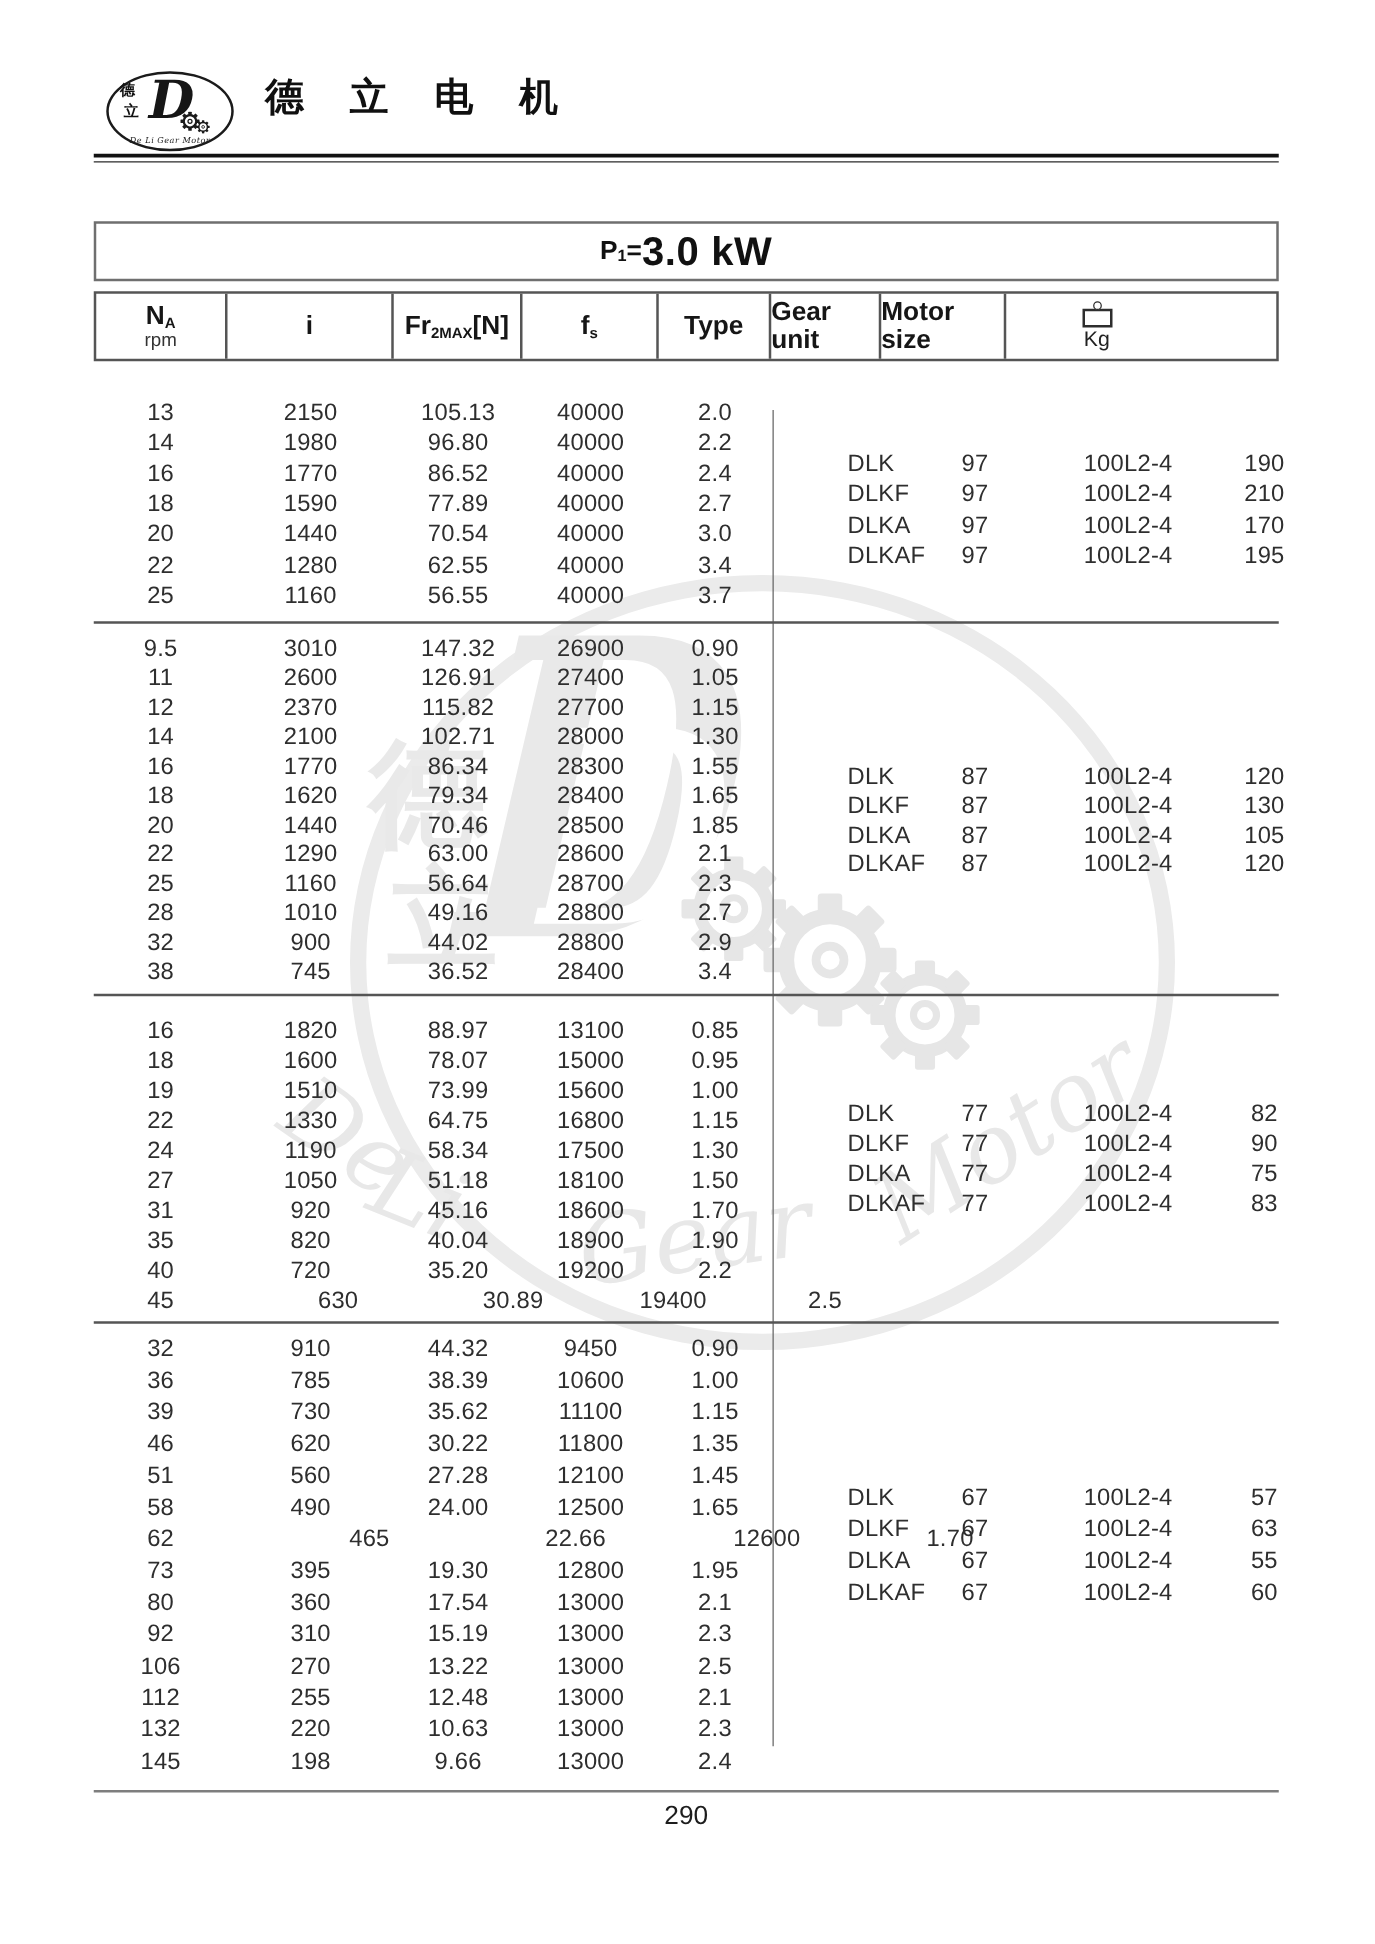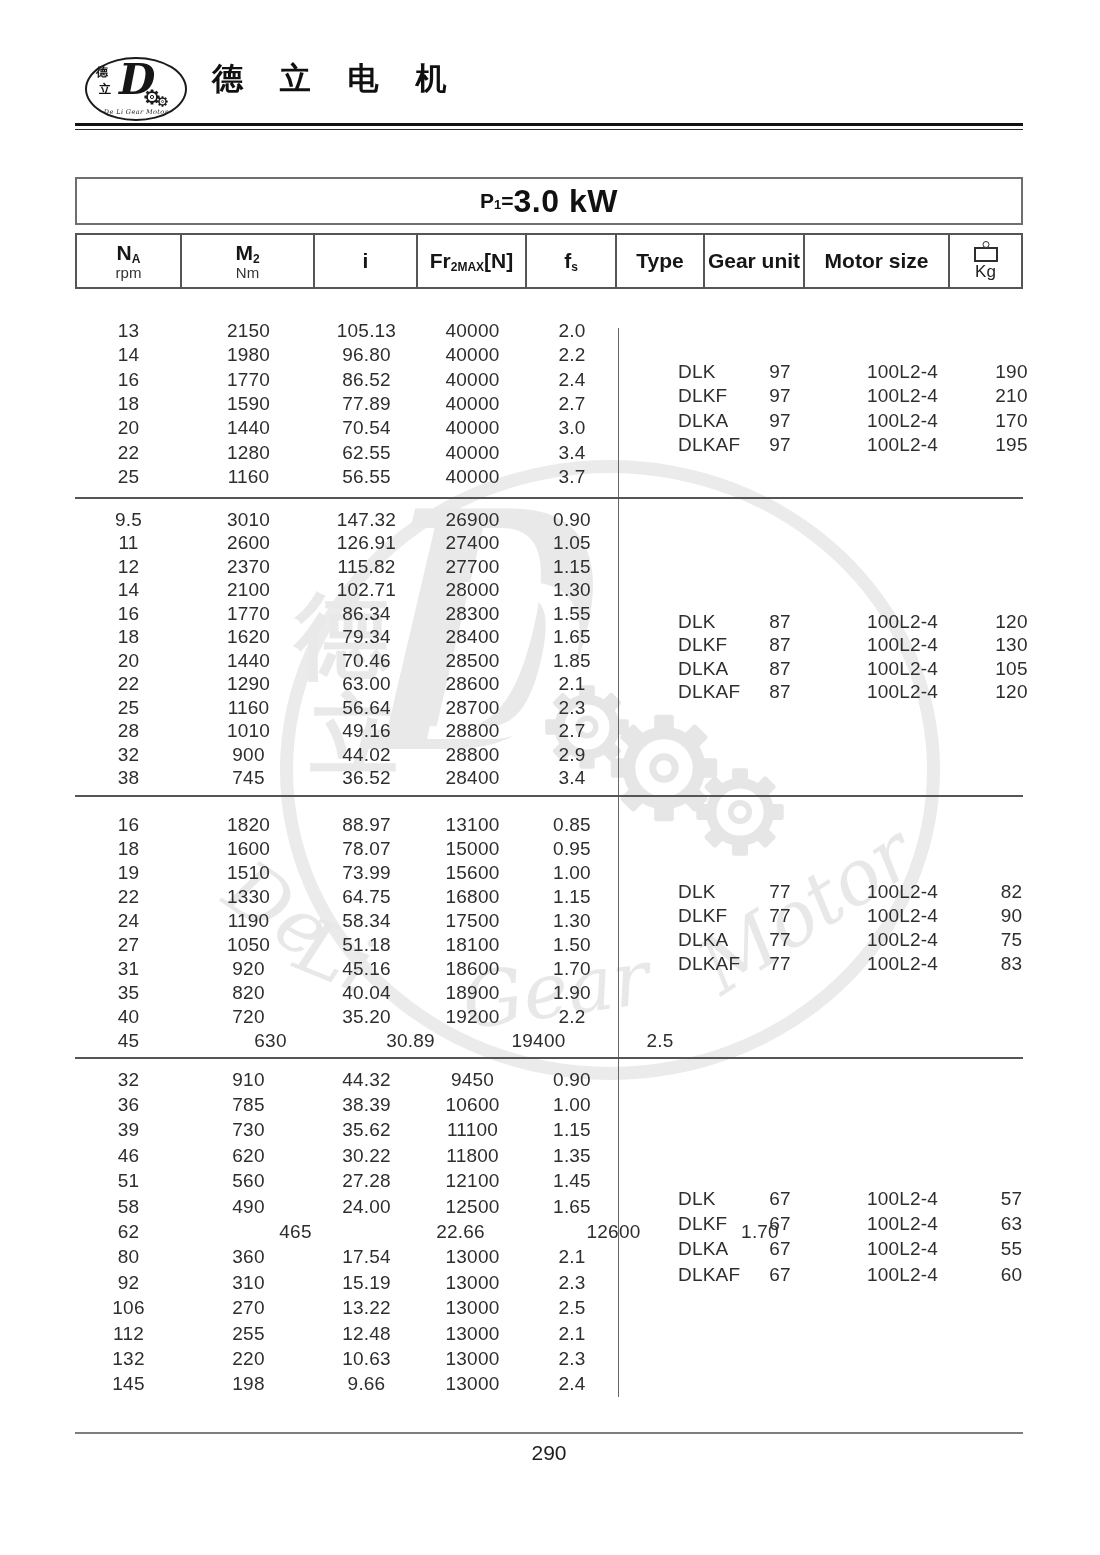--- a/index.html
+++ b/index.html
@@ -134,24 +134,20 @@
         <span class="title-eq">=</span>
         <span class="title-val">3.0 kW</span>
     </div>
 
     <div class="thead">
       <div class="hcell">
         <div><span class="hmain">N</span><span class="hsub">A</span></div>
         <div class="hunit">rpm</div>
       </div>
       <div class="hcell">
-        <div><span class="hmain">M</span><span class="hsub">2</span></div>
-        <div class="hunit">Nm</div>
-      </div>
-      <div class="hcell">
         <div><span class="hmain">i</span></div>
       </div>
       <div class="hcell">
         <div><span class="hmain">Fr</span><span class="hsub">2MAX</span><span class="hmain">[N]</span></div>
       </div>
       <div class="hcell">
         <div><span class="hmain">f</span><span class="hsub">s</span></div>
       </div>
       <div class="hcell">
         <div><span class="hmain">Type</span></div>
@@ -484,20 +480,27 @@
               <span>1.65</span>
             </div>
             <div class="row" style="height: 25.4px; gap: 47px;">
               <span>62</span>
               <span>465</span>
               <span>22.66</span>
               <span>12600</span>
               <span>1.70</span>
             </div>
             <div class="row" style="height: 25.4px;">
+              <span>73</span>
+              <span>395</span>
+              <span>19.30</span>
+              <span>12800</span>
+              <span>1.95</span>
+            </div>
+            <div class="row" style="height: 25.4px;">
               <span>80</span>
               <span>360</span>
               <span>17.54</span>
               <span>13000</span>
               <span>2.1</span>
             </div>
             <div class="row" style="height: 25.4px;">
               <span>92</span>
               <span>310</span>
               <span>15.19</span>

